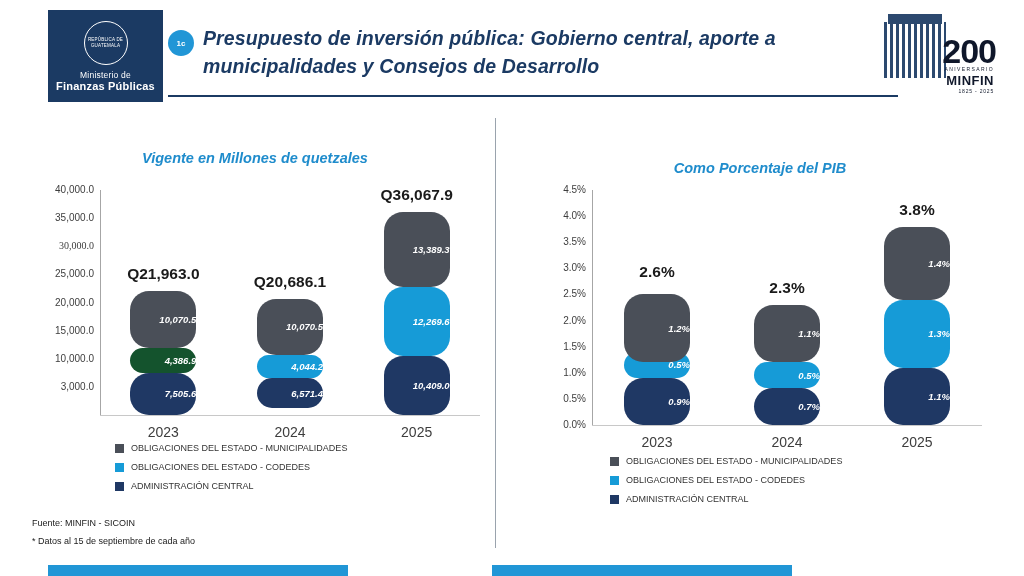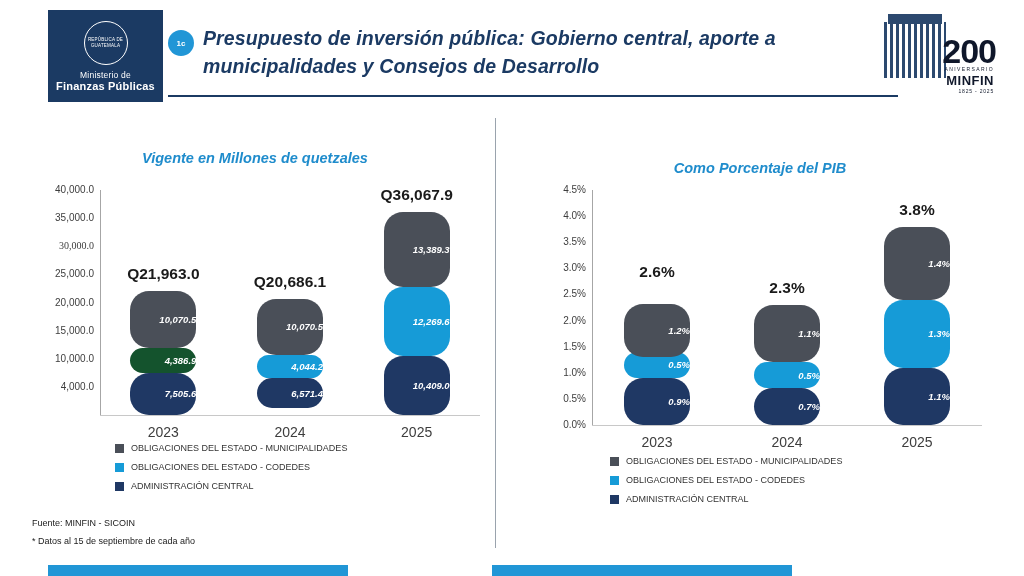--- a/index.html
+++ b/index.html
@@ -249,21 +249,21 @@
     <div class="sub1">ANIVERSARIO</div>
     <div class="sub2">MINFIN</div>
     <div class="sub3">1825 - 2025</div>
   </div>
 </div>
 
 <div class="v-divider"></div>
 
 <div class="chart-wrap" id="chart-left" style="left:20px; top:150px; width:470px; height:300px;">
   <div class="panel-title" style="top:0;">Vigente en Millones de quetzales</div>
-<div class="axis-label" style="left: 12px; top: 230.875px; width: 62px;">4,000.0</div>
+<div class="axis-label" style="left: 12px; top: 230.875px; width: 62px;">3,000.0</div>
     <div class="axis-label" style="left: 12px; top: 202.75px; width: 62px;">10,000.0</div>
     <div class="axis-label" style="left: 12px; top: 174.625px; width: 62px;">15,000.0</div>
     <div class="axis-label" style="left: 12px; top: 146.5px; width: 62px;">20,000.0</div>
     <div class="axis-label" style="left: 12px; top: 118.375px; width: 62px;">25,000.0</div>
     <div class="axis-label" style="left: 12px; top: 90.25px; width: 62px; font-family: Liberation Serif, serif;">30,000.0</div>
     <div class="axis-label" style="left: 12px; top: 62.125px; width: 62px;">35,000.0</div>
     <div class="axis-label" style="left: 12px; top: 34px; width: 62px;">40,000.0</div>
     <div class="grid-base" style="left: 80px; top: 265px; width: 380px;"></div>
     <div class="axis-line" style="left: 80px; top: 40px; width: 1px; height: 225px;"></div>
     <div class="bar-seg" style="left: 110.333px; top: 222.781px; width: 66px; height: 42.219px; background: rgb(31, 56, 100);">
@@ -329,21 +329,21 @@
     <div class="axis-label" style="left: 4px; top: 24px; width: 62px;">4.5%</div>
     <div class="axis-label" style="left: 4px; top: 259px; width: 62px;">0.0%</div>
     <div class="grid-base" style="left: 72px; top: 265px; width: 390px;"></div>
     <div class="axis-line" style="left: 72px; top: 30px; width: 1px; height: 235px;"></div>
     <div class="bar-seg" style="left: 104px; top: 218px; width: 66px; height: 47px; background: rgb(31, 56, 100);">
       <span class="seg-label">0.9%</span>
     </div>
     <div class="bar-seg" style="left: 104px; top: 191.889px; width: 66px; height: 26.1111px; background: rgb(22, 155, 215);">
       <span class="seg-label">0.5%</span>
     </div>
-    <div class="bar-seg" style="left: 104px; top: 144px; width: 66px; height: 53px; background: rgb(74, 79, 88);">
+    <div class="bar-seg" style="left: 104px; top: 134px; width: 66px; height: 68px; background: rgb(74, 79, 88);">
       <span class="seg-label">1.2%</span>
     </div>
     <div class="total-label" style="left: 67px; top: 103.222px; width: 140px;">2.6%</div>
     <div class="cat-label" style="left: 97px; top: 274px; width: 80px;">2023</div>
     <div class="bar-seg" style="left: 234px; top: 228.444px; width: 66px; height: 36.5556px; background: rgb(31, 56, 100);">
       <span class="seg-label">0.7%</span>
     </div>
     <div class="bar-seg" style="left: 234px; top: 202.333px; width: 66px; height: 26.1111px; background: rgb(22, 155, 215);">
       <span class="seg-label">0.5%</span>
     </div>

